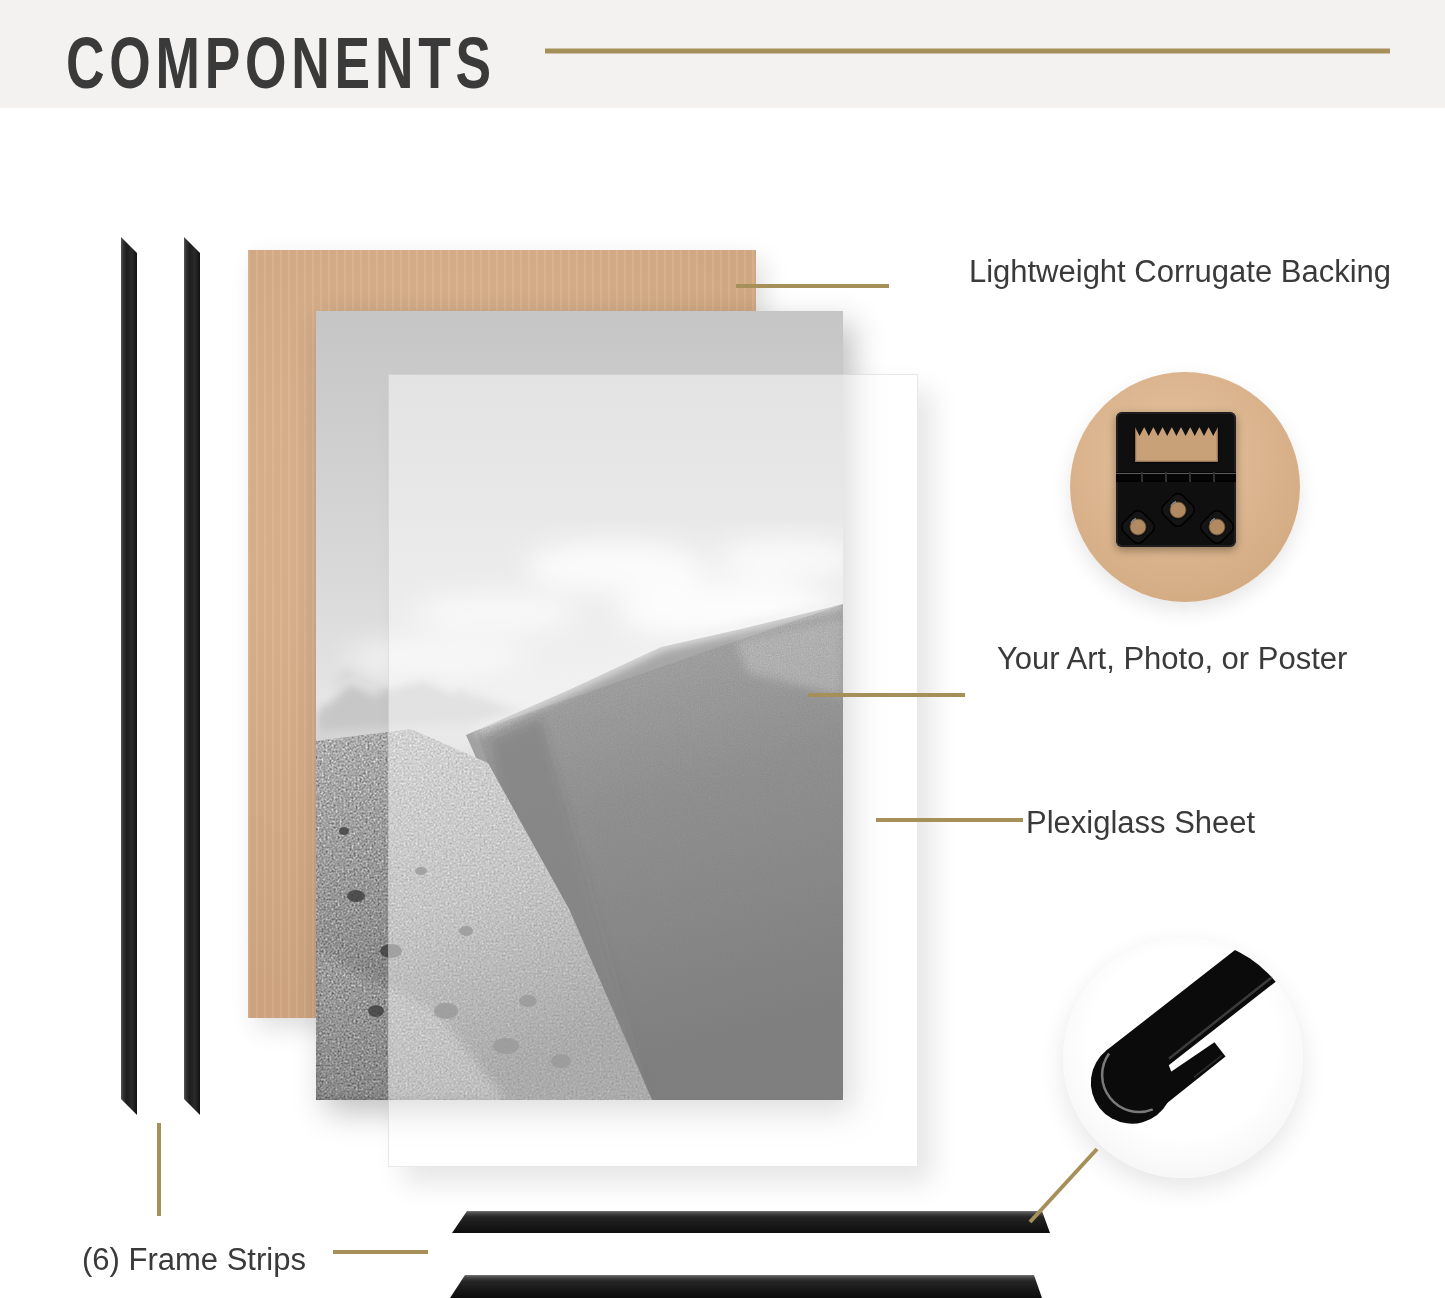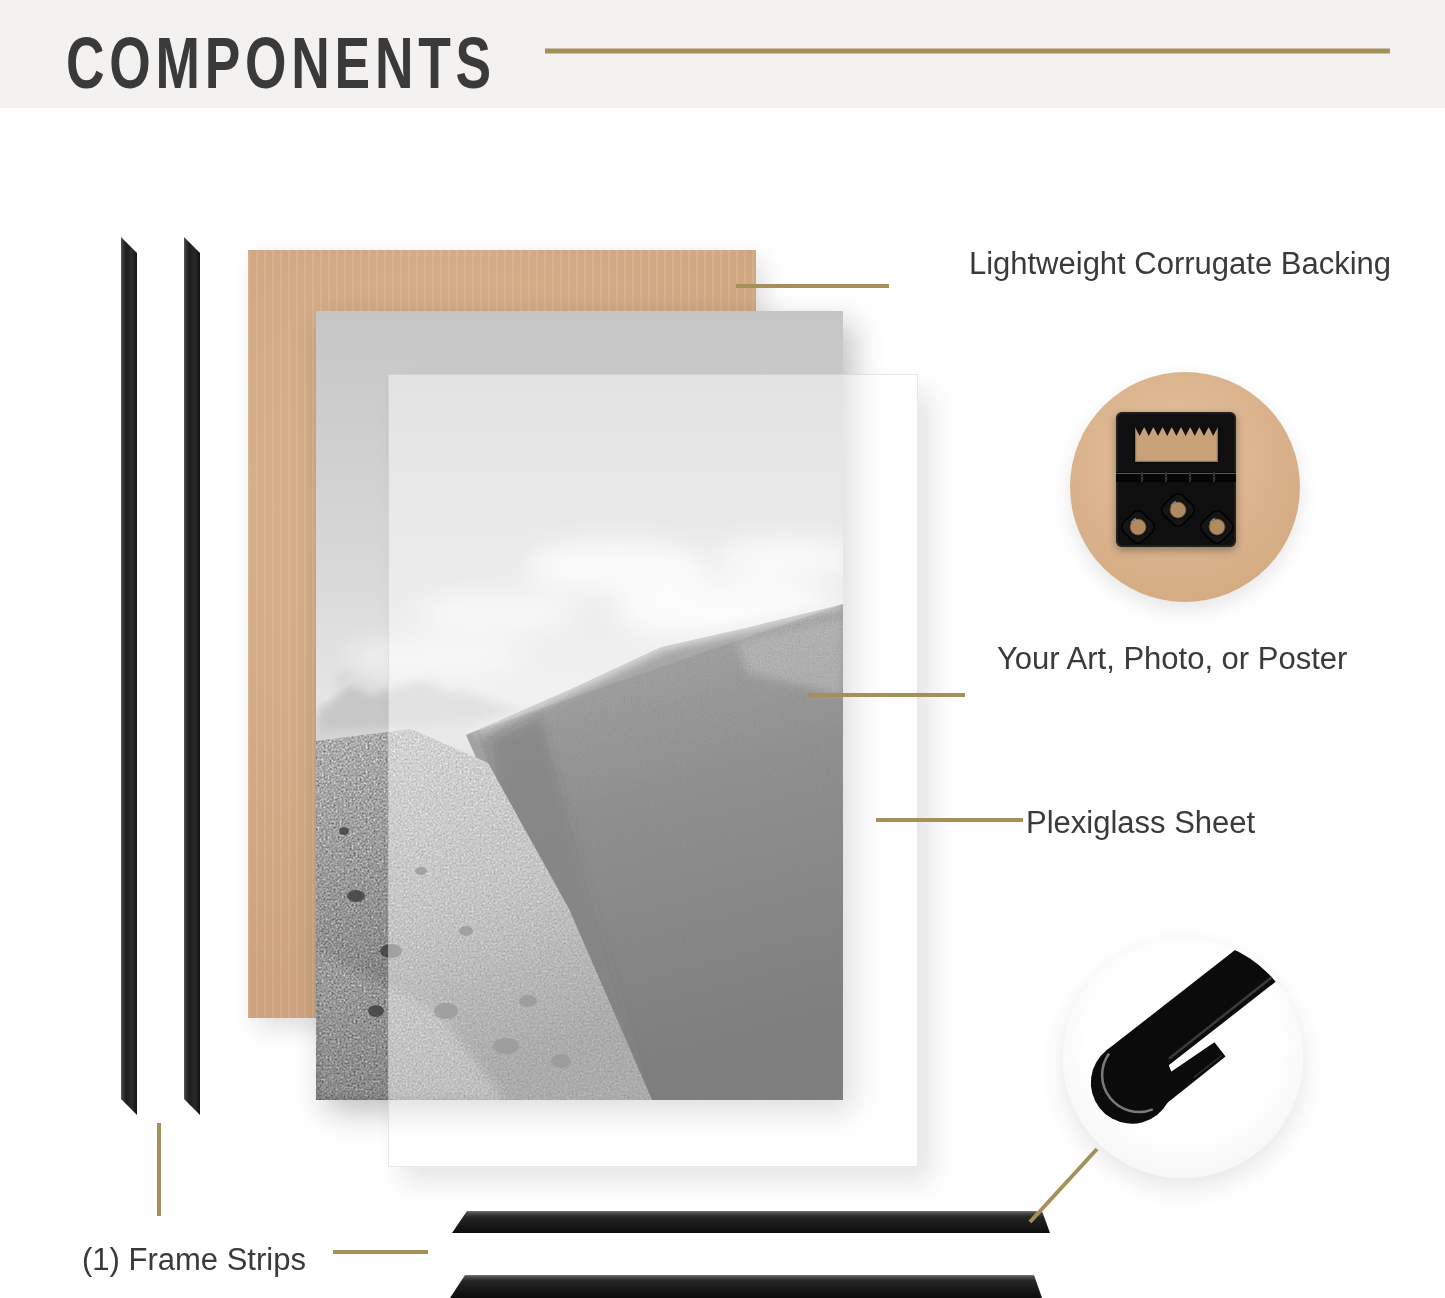--- a/index.html
+++ b/index.html
@@ -43,21 +43,21 @@
 
   
   .strip-h{background:linear-gradient(180deg,#7a7a7a 0px,#4a4a4a 2px,#262626 6px,#1b1b1b 55%,#0d0d0d 100%);}
   .strip-h1{left:452px;top:1211px;width:598px;height:22px;
     clip-path:polygon(15px 0,calc(100% - 8px) 0,100% 100%,0 100%);}
   .strip-h2{left:450px;top:1275px;width:592px;height:23px;
     clip-path:polygon(15px 0,calc(100% - 8px) 0,100% 100%,0 100%);}
 
   
   .label{color:#3a3a3a;font-size:31px;line-height:40px;white-space:nowrap;}
-  .label-backing{left:930px;top:244px;width:500px;text-align:center;}
+  .label-backing{left:930px;top:252px;width:500px;text-align:center;}
   .label-art{left:997px;top:639px;}
   .label-plexi{left:1026px;top:803px;}
   .label-strips{left:82px;top:1240px;}
 
   .lines{left:0;top:0;width:1445px;height:1298px;pointer-events:none;}
 </style>
 </head>
 <body>
 
 <div class="abs band">
@@ -210,21 +210,21 @@
 </div>
 
 <div class="abs strip-h strip-h1"></div>
 <div class="abs strip-h strip-h2"></div>
 
 <div class="abs label label-backing">
   <div>Lightweight Corrugate Backing</div>
 </div>
 <div class="abs label label-art">Your Art, Photo, or Poster</div>
 <div class="abs label label-plexi">Plexiglass Sheet</div>
-<div class="abs label label-strips">(1) Frame Strips</div>
+<div class="abs label label-strips">(6) Frame Strips</div>
 
 <svg class="abs lines" viewBox="0 0 1445 1298">
   <line x1="545" y1="51" x2="1390" y2="51" stroke-width="5" stroke="#a5905a"></line>
   <line x1="736" y1="286" x2="889" y2="286" stroke-width="4" stroke="#a5905a"></line>
   <line x1="808" y1="695" x2="965" y2="695" stroke-width="4" stroke="#a5905a"></line>
   <line x1="876" y1="820" x2="1023" y2="820" stroke-width="4" stroke="#a5905a"></line>
   <line x1="159" y1="1123" x2="159" y2="1216" stroke-width="4" stroke="#a5905a"></line>
   <line x1="333" y1="1252" x2="428" y2="1252" stroke-width="4" stroke="#a5905a"></line>
   <line x1="1030" y1="1222" x2="1097" y2="1149" stroke-width="4" stroke="#a5905a"></line>
 </svg>

